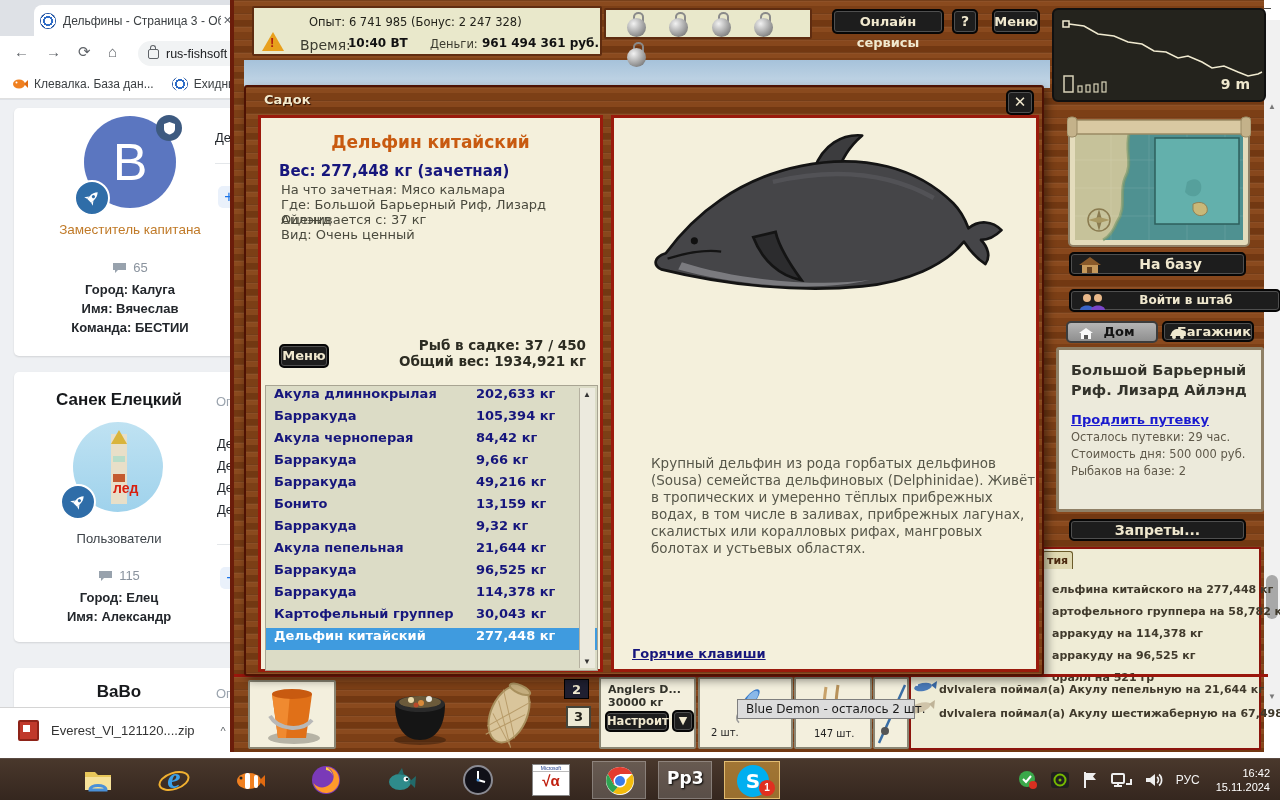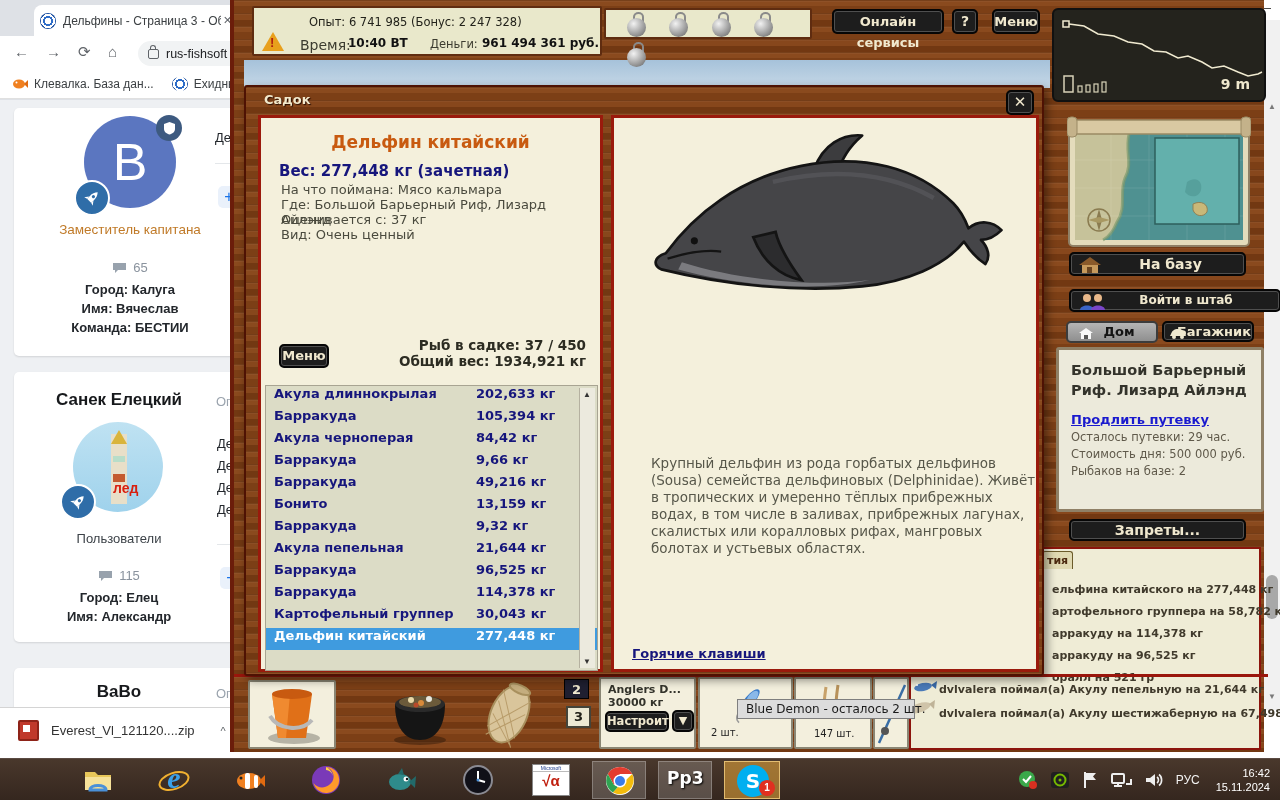--- a/index.html
+++ b/index.html
@@ -432,21 +432,21 @@
 
     <div class="abs" id="tooltip" style="left:503px;top:699px;width:178px;height:20px;z-index:30;">Blue Demon - осталось 2 шт.</div>
 
     <div class="abs wood" id="dialog">
       <div id="dlg-title">Садок</div>
       <div class="dbtn" id="dlg-close">✕</div>
 
       <div class="abs cream" style="left:12px;top:28px;width:345px;height:557px;">
         <div class="abs fishname" style="left:0;top:14px;width:339px;">Дельфин китайский</div>
         <div class="abs fishweight" style="left:18px;top:44px;">Вес: 277,448 кг (зачетная)</div>
-        <div class="abs fline" style="left:20px;top:64px;">На что поймана: Мясо кальмара</div>
+        <div class="abs fline" style="left:20px;top:64px;">На что зачетная: Мясо кальмара</div>
         <div class="abs fline" style="left:20px;top:79px;">Где: Большой Барьерный Риф, Лизард Айлэнд</div>
         <div class="abs fline" style="left:20px;top:94px;">Оценивается с: 37 кг</div>
         <div class="abs fline" style="left:20px;top:109px;">Вид: Очень ценный</div>
 
         <div class="abs dbtn" style="left:18px;top:226px;width:50px;height:24px;font-size:13px;line-height:20px;">Меню</div>
         <div class="sumline" style="top:219px;">Рыб в садке: 37 / 450</div>
         <div class="sumline" style="top:235px;">Общий вес: 1934,921 кг</div>
 
         <div class="abs" id="fishlist" style="left:4px;top:267px;width:331px;height:284px;">
           <div class="frow"><span>Акула длиннокрылая</span><span class="w">202,633 кг</span></div>

